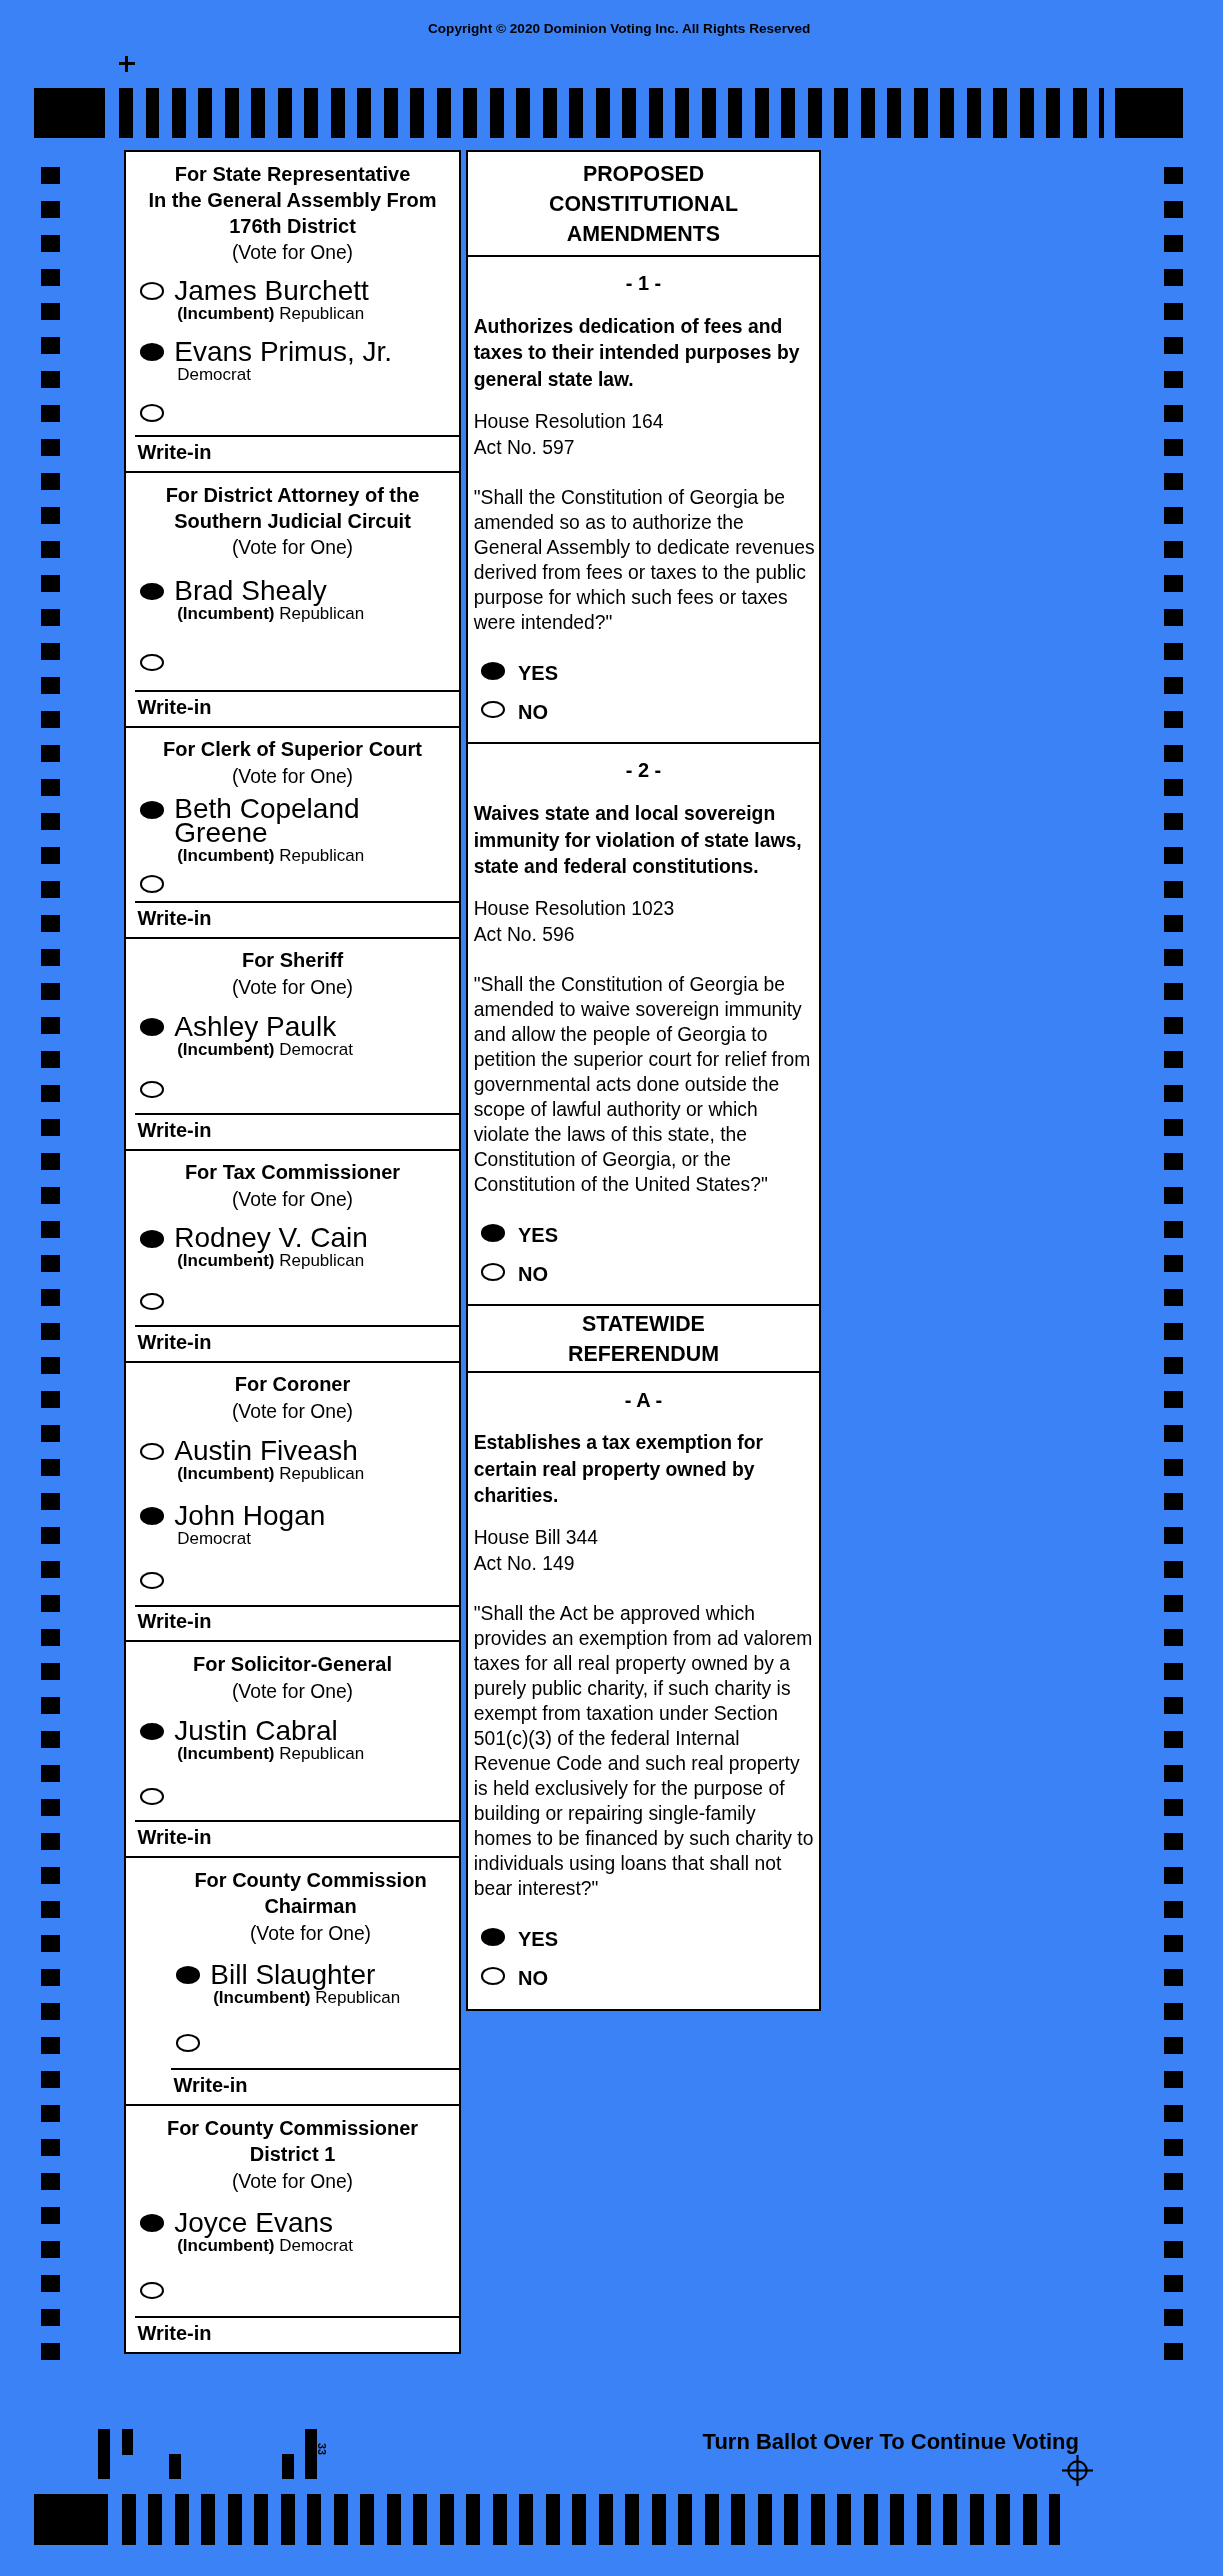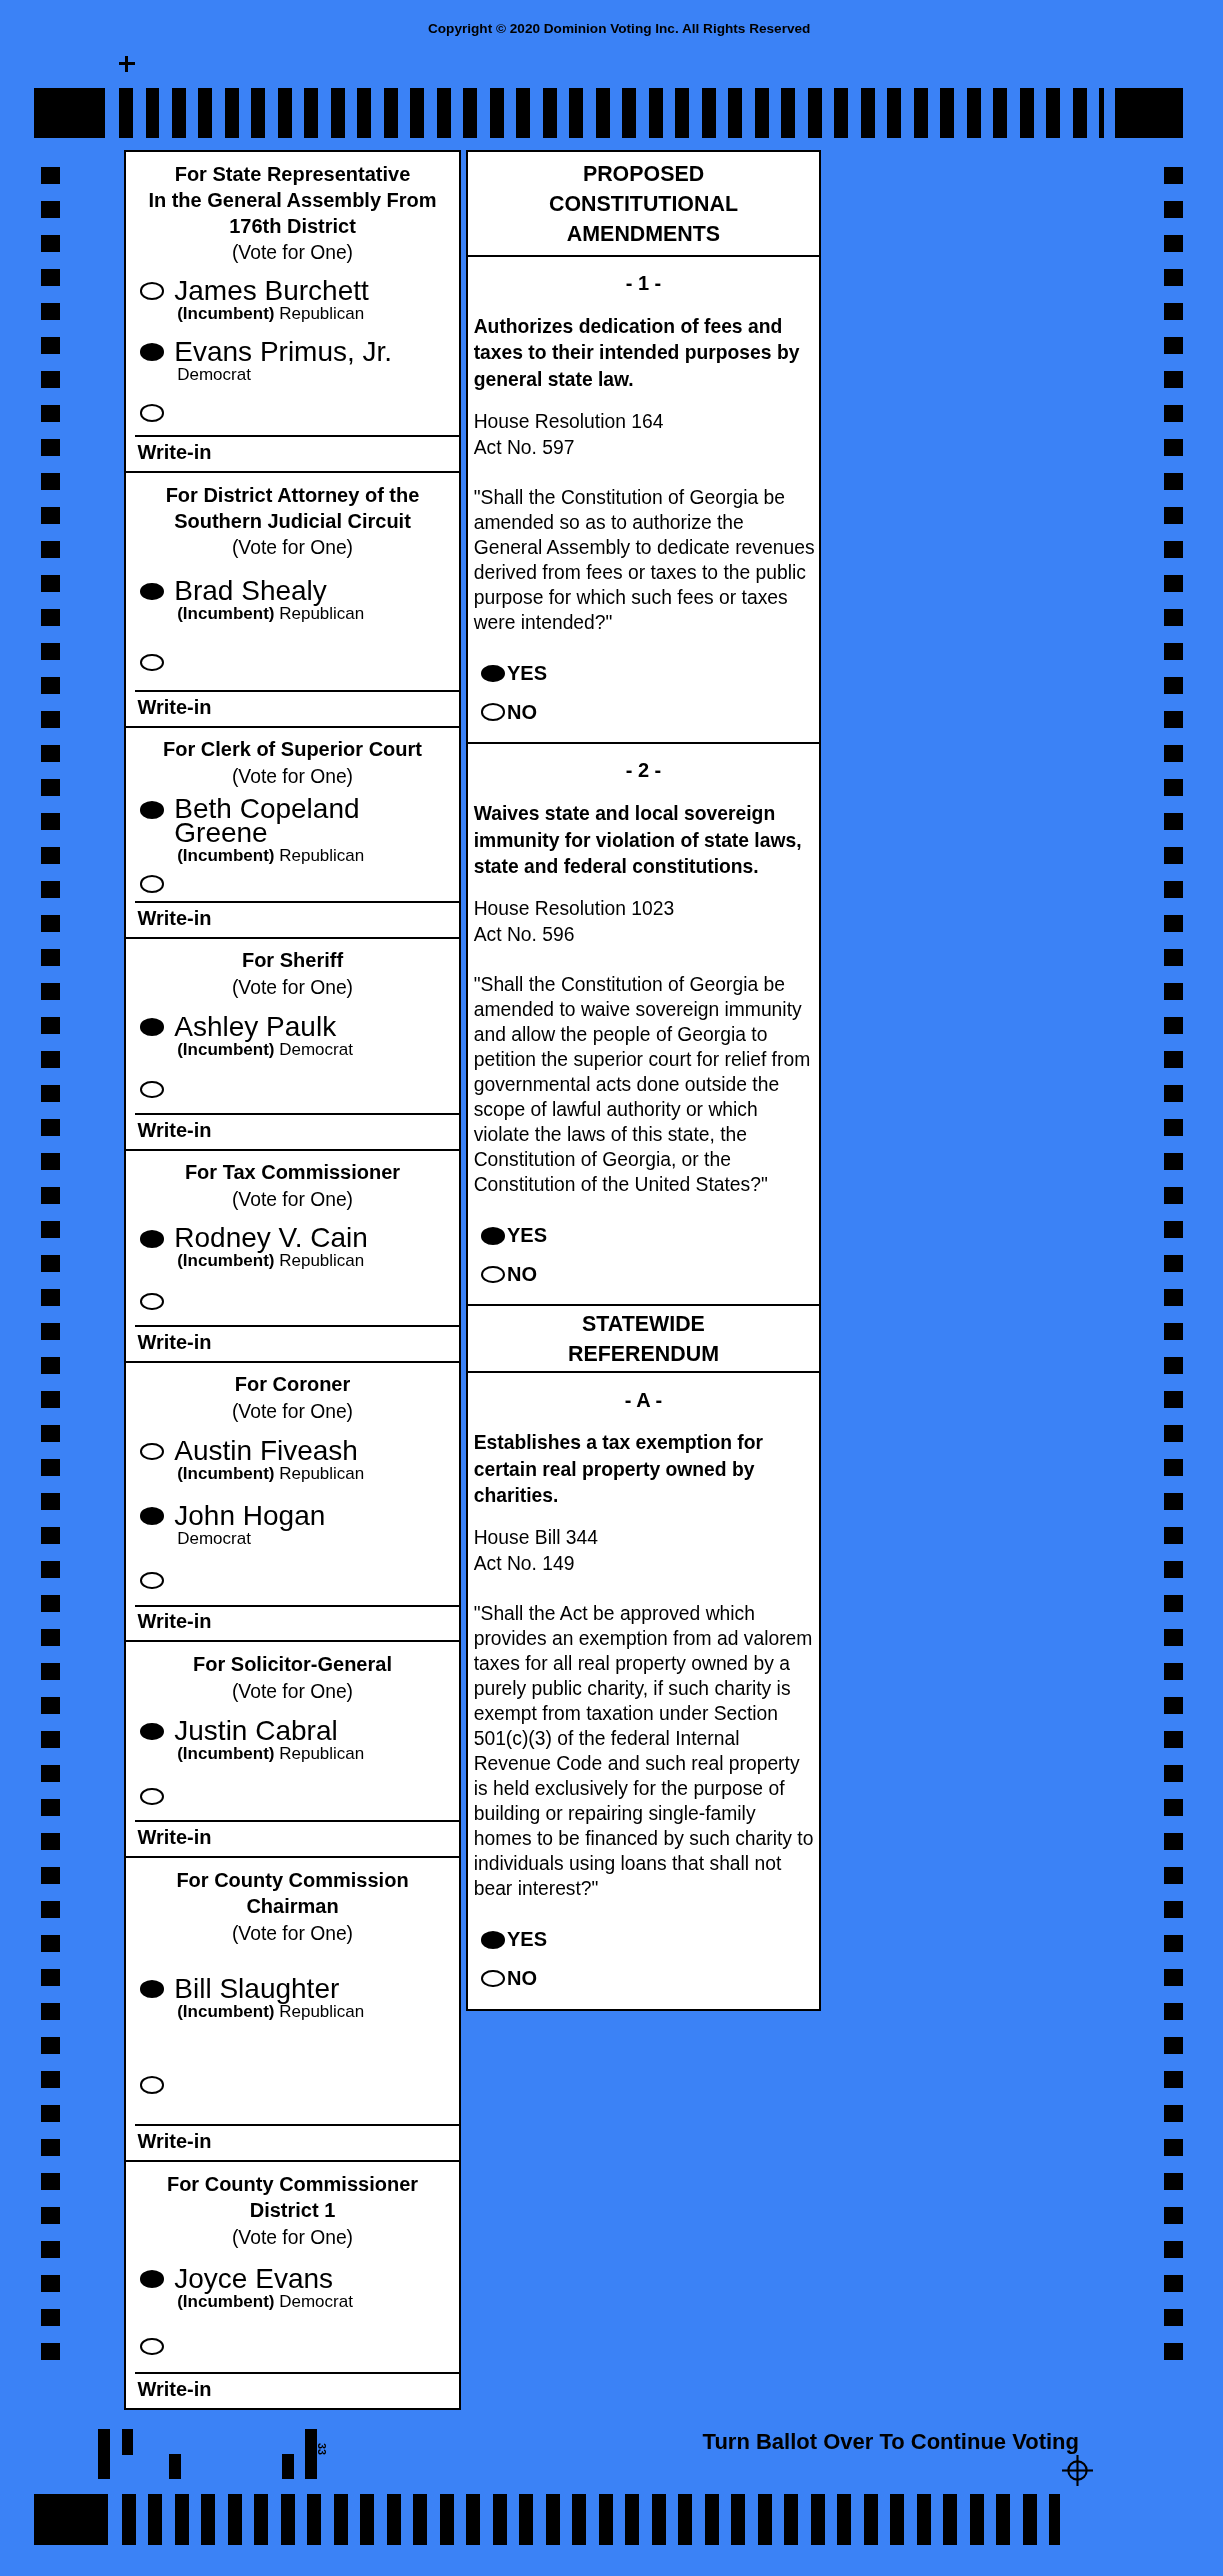--- a/index.html
+++ b/index.html
@@ -44,21 +44,21 @@
   .wi-label{font-weight:bold;font-size:20px;margin:2.9px 0 7.1px 11.4px;line-height:24px;}
   
   .mheader{display:flex;flex-direction:column;justify-content:center;text-align:center;
            font-weight:bold;font-size:21.4px;}
   .mheader div{line-height:30px;}
   .m-number{margin-top:14.3px;text-align:center;font-weight:bold;font-size:20px;line-height:24px;}
   .m-summary{font-weight:bold;font-size:19.3px;line-height:26.5px;margin:18.6px 4.3px 0 5.7px;}
   .m-refs{margin:15.7px 4.3px 0 5.7px;font-size:19.3px;line-height:26px;}
   .m-question{font-size:19.3px;line-height:25px;margin:24px 2.9px 0 5.7px;}
   .m-options{margin:27px 0 18.6px 13px;display:flex;flex-direction:column;gap:15.7px;}
-  .opt-row{display:flex;align-items:center;gap:2px;font-weight:bold;font-size:20px;}
+  .opt-row{display:flex;gap:13px;font-weight:bold;font-size:20px;}
   .opt-row .oval{margin-top:0;}
   
   .turnover{position:absolute;left:679px;top:2429px;width:400px;text-align:right;
             font-weight:bold;font-size:22px;}
   .sheetnum{position:absolute;left:328px;top:2443px;font-size:10.7px;font-weight:bold;
             transform:rotate(90deg);transform-origin:left top;}
   .bbar{position:absolute;background:#000;}
   .crosshair{position:absolute;left:1062px;top:2455px;width:31px;height:31px;}
 </style>
 </head>
@@ -252,21 +252,21 @@
 
   <div class="cand-row">
     <span class="oval"></span>
 
   </div>
 </div>
     <div class="wi-line"></div>
     <div class="wi-label">Write-in</div>
   </div>
 
-  <div class="contest" style="height: 306px;">
+  <div class="contest" style="height: 250px; padding-left: 36px;">
     <div class="c-title">
           <div>For County Commission</div>
           <div>Chairman</div>
         </div>
     <div class="c-inst">(Vote for One)</div>
     <div class="c-body">
   <div class="cand-row">
     <span class="oval filled"></span>
     <div class="cand-text">
       <div class="cand-name">Bill Slaughter</div>

